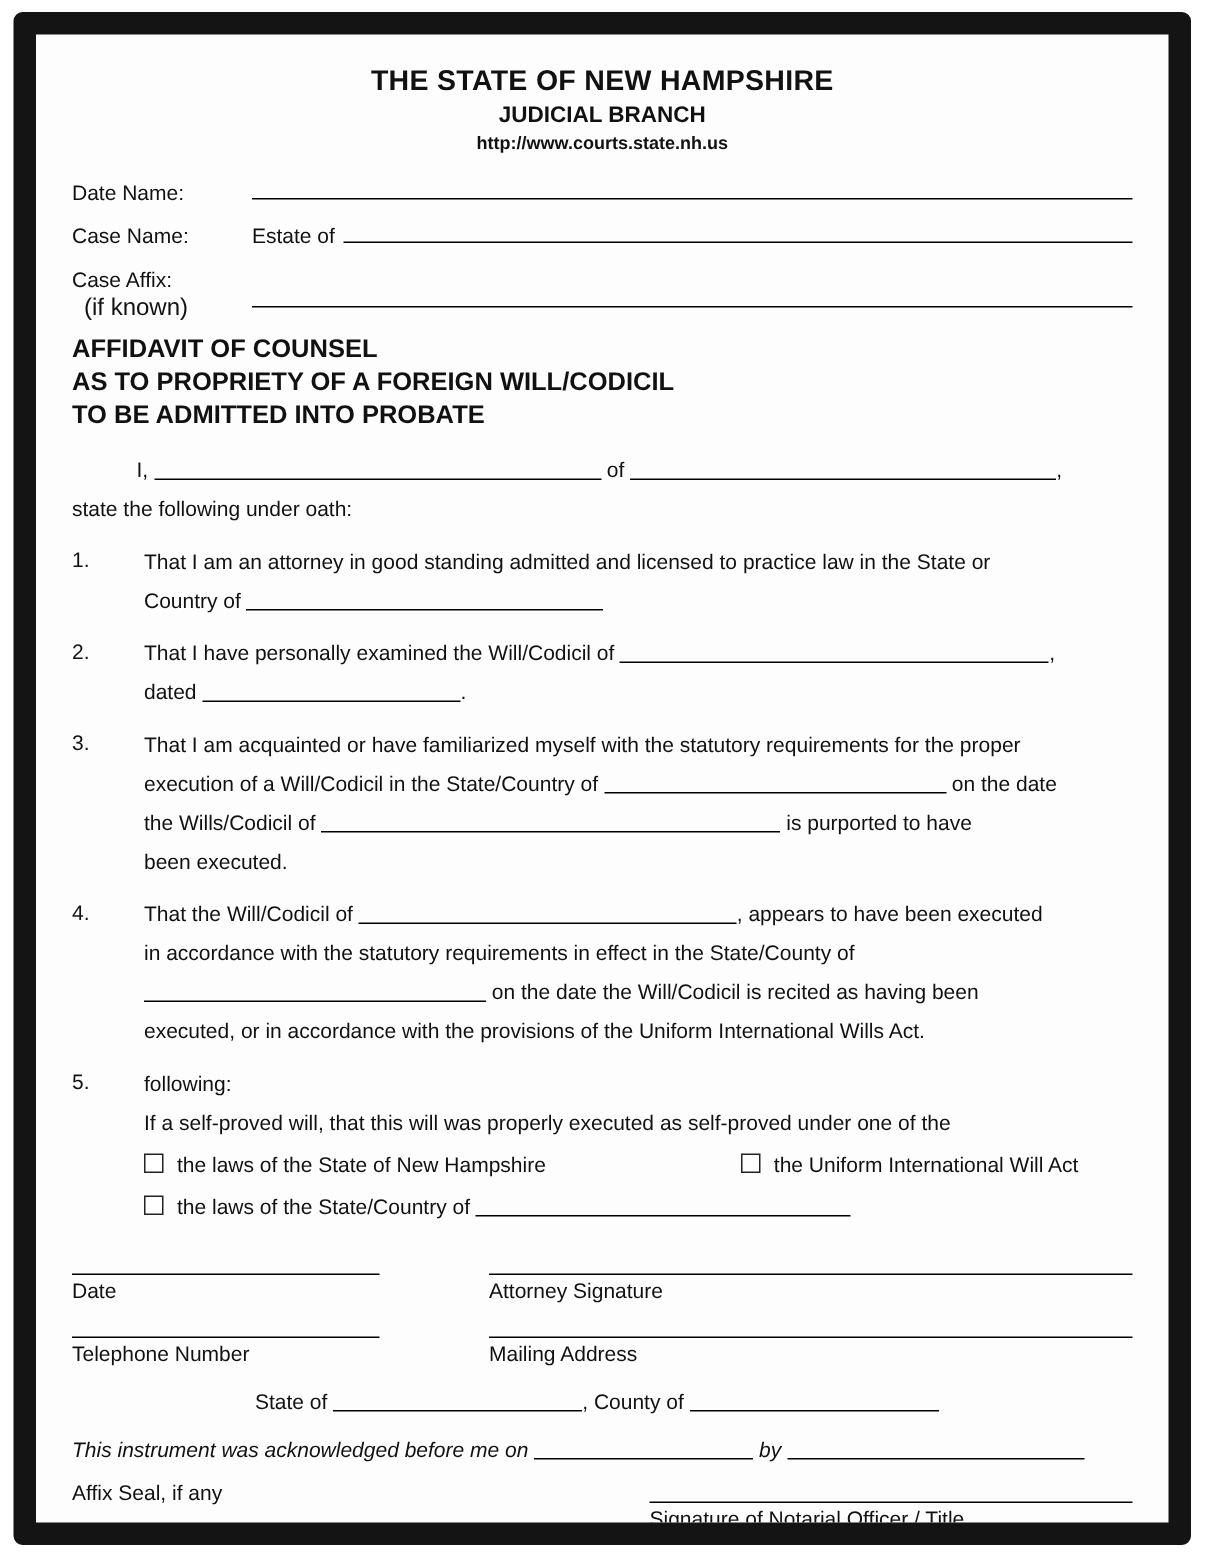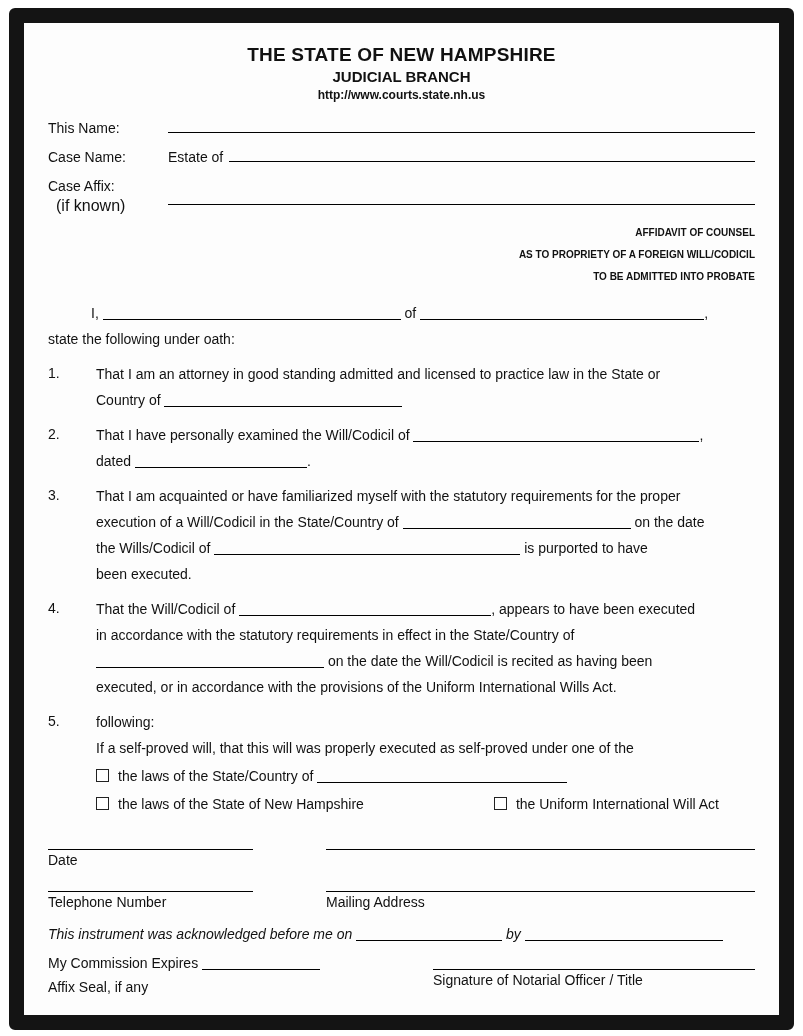--- a/index.html
+++ b/index.html
@@ -42,21 +42,21 @@
   
   .caserow { display:flex; align-items:baseline; margin-bottom:4px; }
   .clabel  { flex:0 0 120px; }
   .casenum { align-items:flex-start; margin-bottom:2px; }
   .clabel2 { flex:0 0 120px; }
   .ifknown { font-size:16px; line-height:13px; padding-left:8px; }
   .cnblank { margin-top:17px; }
   .estate  { margin-right:6px; }
 
   
-  .ftitle { text-align:right; font-weight:bold; font-size:10px; line-height:22px; margin:10px 0 12px 0; }
+  .ftitle { text-align:left; font-weight:bold; font-size:17px; line-height:22px; margin:10px 0 12px 0; }
 
   .line { line-height:26px; }
   .intro { margin-left:43px; }
 
   
   .item { display:flex; margin-top:9px; }
   .inum { flex:0 0 48px; }
   .ibody{ flex:1; }
   .ibody > div { line-height:26px; }
 
@@ -92,21 +92,21 @@
   <div class="frame">
     <div class="content">
 
       <div class="hdr">
         <div class="hdr-title">THE STATE OF NEW HAMPSHIRE</div>
         <div class="hdr-sub">JUDICIAL BRANCH</div>
         <div class="hdr-url">http://www.courts.state.nh.us</div>
       </div>
 
       <div class="caserow">
-        <span class="clabel">This Name:</span>
+        <span class="clabel">Date Name:</span>
         <span class="bl grow"></span>
       </div>
       <div class="caserow">
         <span class="clabel">Case Name:</span>
         <span class="estate">Estate of</span>
         <span class="bl grow"></span>
       </div>
       <div class="caserow casenum">
         <div class="clabel2">
           <div>Case Affix:</div>
@@ -172,87 +172,89 @@
         </div>
       </div>
 
       <div class="item">
         <div class="inum">4.</div>
         <div class="ibody">
           <div>
             <span>That the Will/Codicil of</span>
             <span class="bl" style="width:252px"></span><span>, appears to have been executed</span>
           </div>
-          <div>in accordance with the statutory requirements in effect in the State/Country of</div>
+          <div>in accordance with the statutory requirements in effect in the State/County of</div>
           <div>
             <span class="bl" style="width:228px"></span>
             <span>on the date the Will/Codicil is recited as having been</span>
           </div>
           <div>executed, or in accordance with the provisions of the Uniform International Wills Act.</div>
         </div>
       </div>
 
       <div class="item">
         <div class="inum">5.</div>
         <div class="ibody">
           <div>following:</div>
           <div>If a self-proved will, that this will was properly executed as self-proved under one of the</div>
-          <div class="cbrow">
-            <span class="cbcell">
-              <span class="cb"></span><span>the laws of the State/Country of</span>
-              <span class="bl" style="width:250px"></span>
-            </span>
-          </div>
           <div class="cbrow">
             <span class="cbcell" style="width:394px">
               <span class="cb"></span><span>the laws of the State of New Hampshire</span>
             </span>
             <span class="cbcell">
               <span class="cb"></span><span>the Uniform International Will Act</span>
             </span>
           </div>
+          <div class="cbrow">
+            <span class="cbcell">
+              <span class="cb"></span><span>the laws of the State/Country of</span>
+              <span class="bl" style="width:250px"></span>
+            </span>
+          </div>
         </div>
       </div>
 
       <div class="sigsec">
         <div class="sigrow">
           <div class="sigc1">
             <div class="sigline"></div>
             <div class="siglabel">Date</div>
           </div>
           <div class="sigc2">
             <div class="sigline"></div>
+            <div class="siglabel">Attorney Signature</div>
           </div>
         </div>
         <div class="sigrow">
           <div class="sigc1">
             <div class="sigline"></div>
             <div class="siglabel">Telephone Number</div>
           </div>
           <div class="sigc2">
             <div class="sigline"></div>
             <div class="siglabel">Mailing Address</div>
           </div>
         </div>
       </div>
 
+      <div class="line stateline">
+        <span>State of</span>
+        <span class="bl" style="width:166px"></span><span>, County of</span>
+        <span class="bl" style="width:166px"></span>
+      </div>
 
       <div class="line ack">
         <span>This instrument was acknowledged before me on</span>
         <span class="bl" style="width:146px"></span>
         <span>by</span>
         <span class="bl" style="width:198px"></span>
       </div>
 
       <div class="notaryrow">
         <div class="ncol1">
-          <div class="line">
-            <span>My Commission Expires</span>
-            <span class="bl" style="width:118px"></span>
-          </div>
           <div class="line">Affix Seal, if any</div>
         </div>
         <div class="ncol2">
           <div class="sigline"></div>
           <div class="siglabel">Signature of Notarial Officer / Title</div>
         </div>
       </div>
 
     </div>
   </div>

